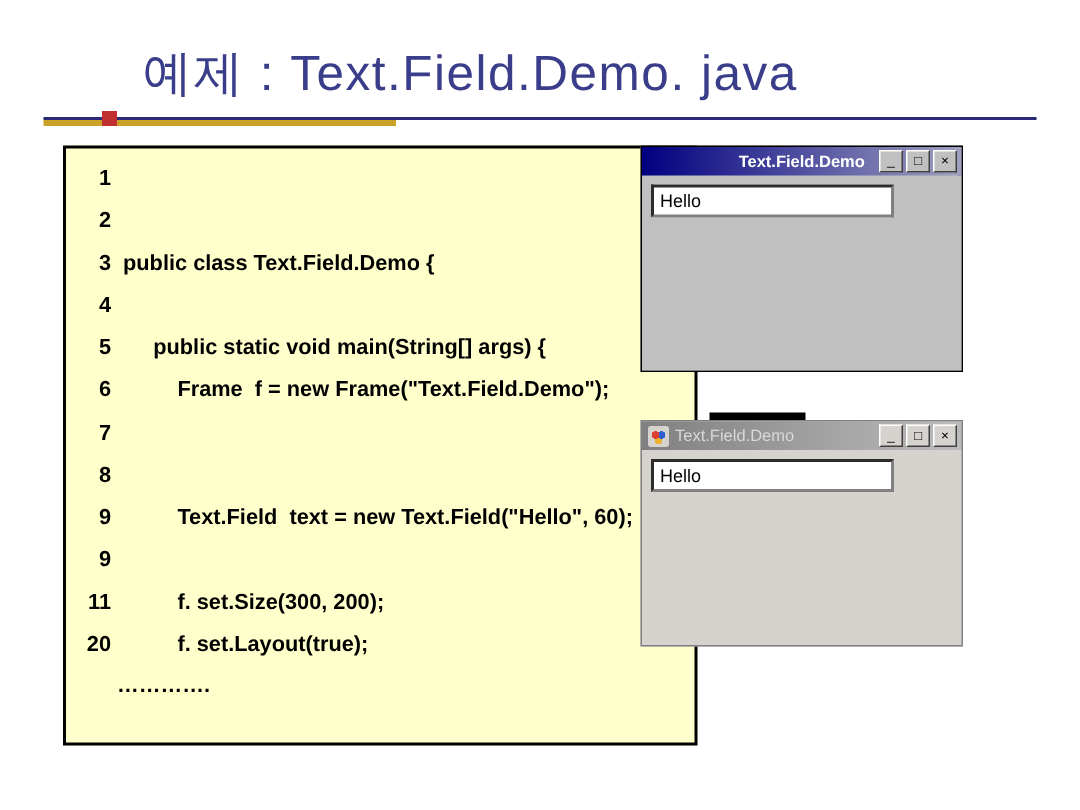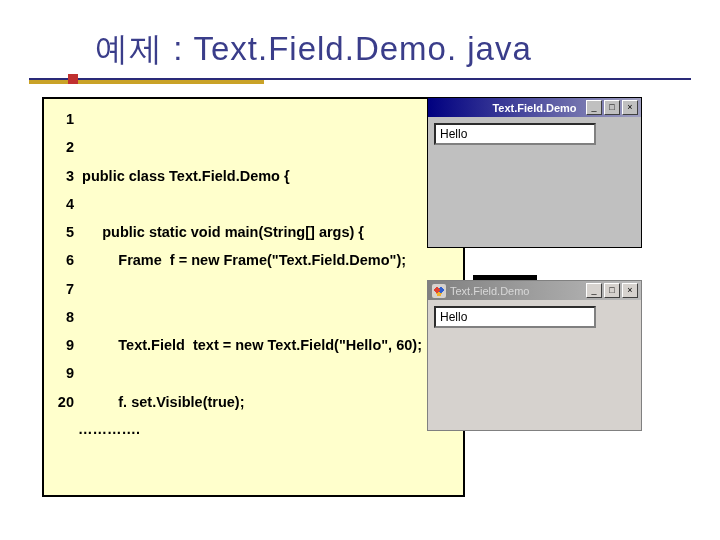--- a/index.html
+++ b/index.html
@@ -271,22 +271,26 @@
         <span class="num">8</span>
       </div>
     <div class="code-line">
         <span class="num">9</span>
         <span class="txt">          Text.Field  text = new Text.Field("Hello", 60);</span>
       </div>
     <div class="code-line">
         <span class="num">9</span>
       </div>
     <div class="code-line">
+        <span class="num">11</span>
+        <span class="txt">          f. set.Size(300, 200);</span>
+      </div>
+    <div class="code-line">
         <span class="num">20</span>
-        <span class="txt">          f. set.Visible(true);</span>
+        <span class="txt">          f. set.Layout(true);</span>
       </div>
     <div class="ellipsis">………….</div>
   </div>
 
   <div class="win1">
     <div class="win1-titlebar">
       <span class="wtitle">Text.Field.Demo</span>
       <div class="wicons">
         <span>_</span>
         <span>□</span>

